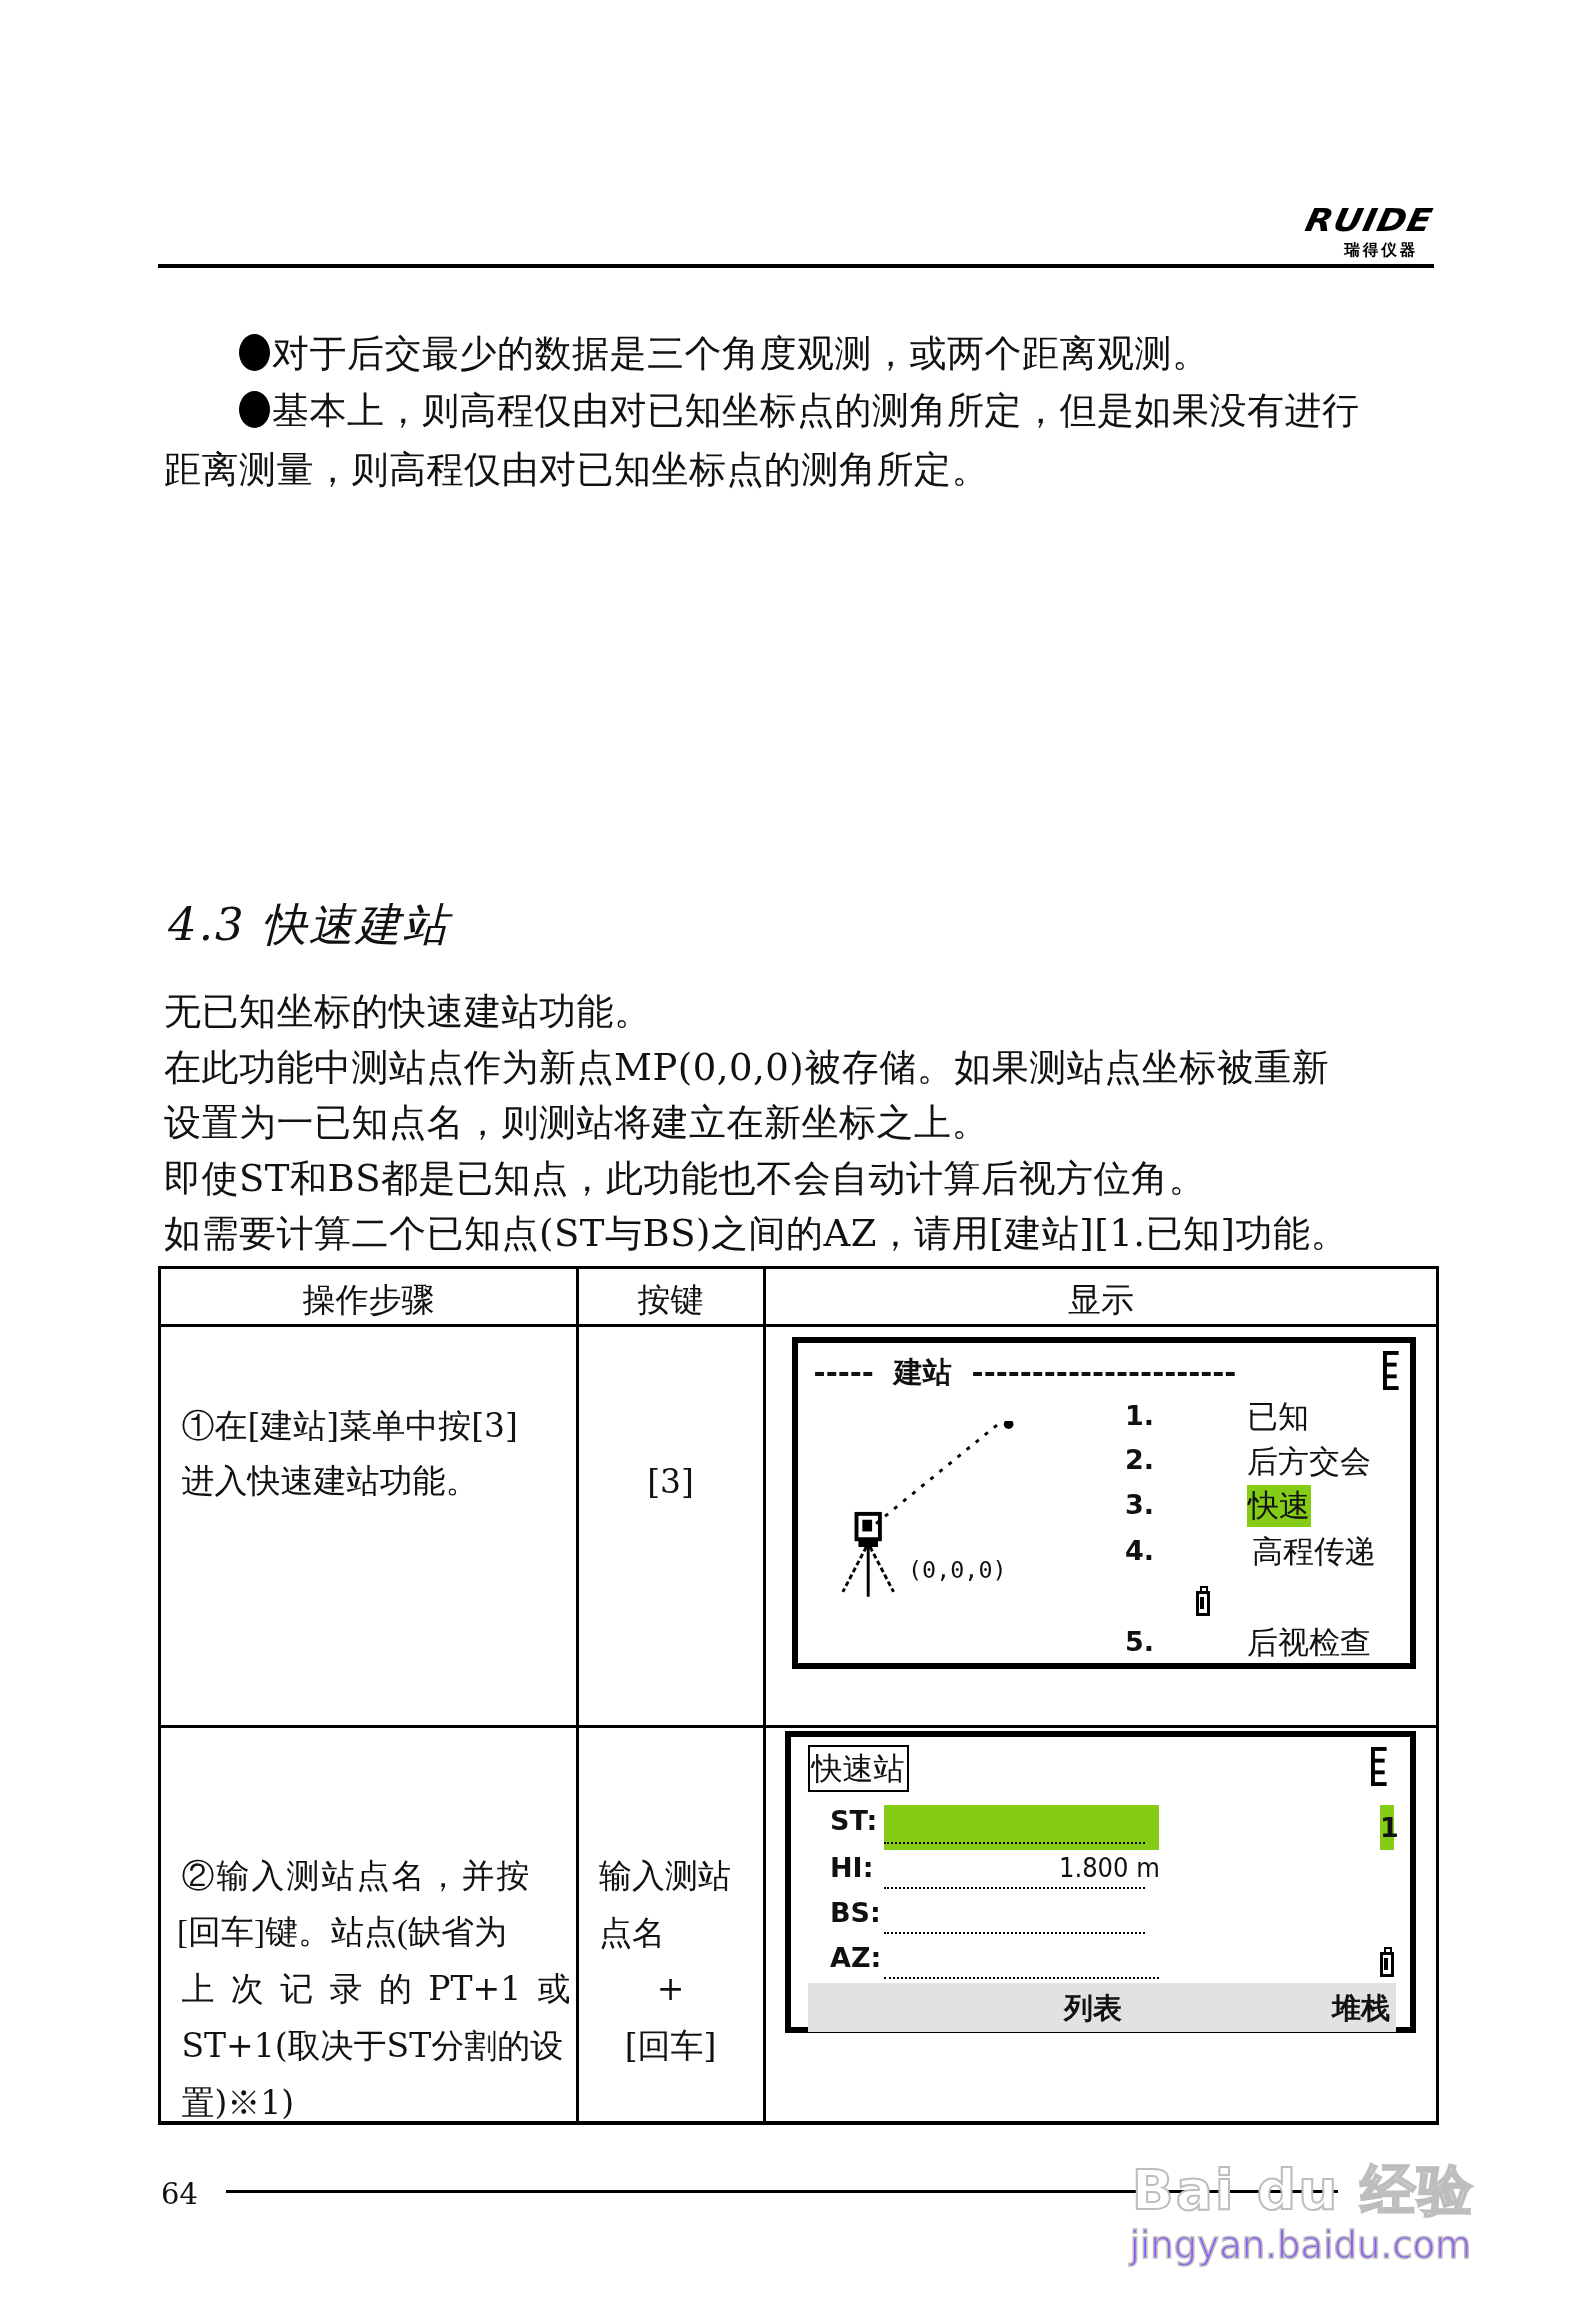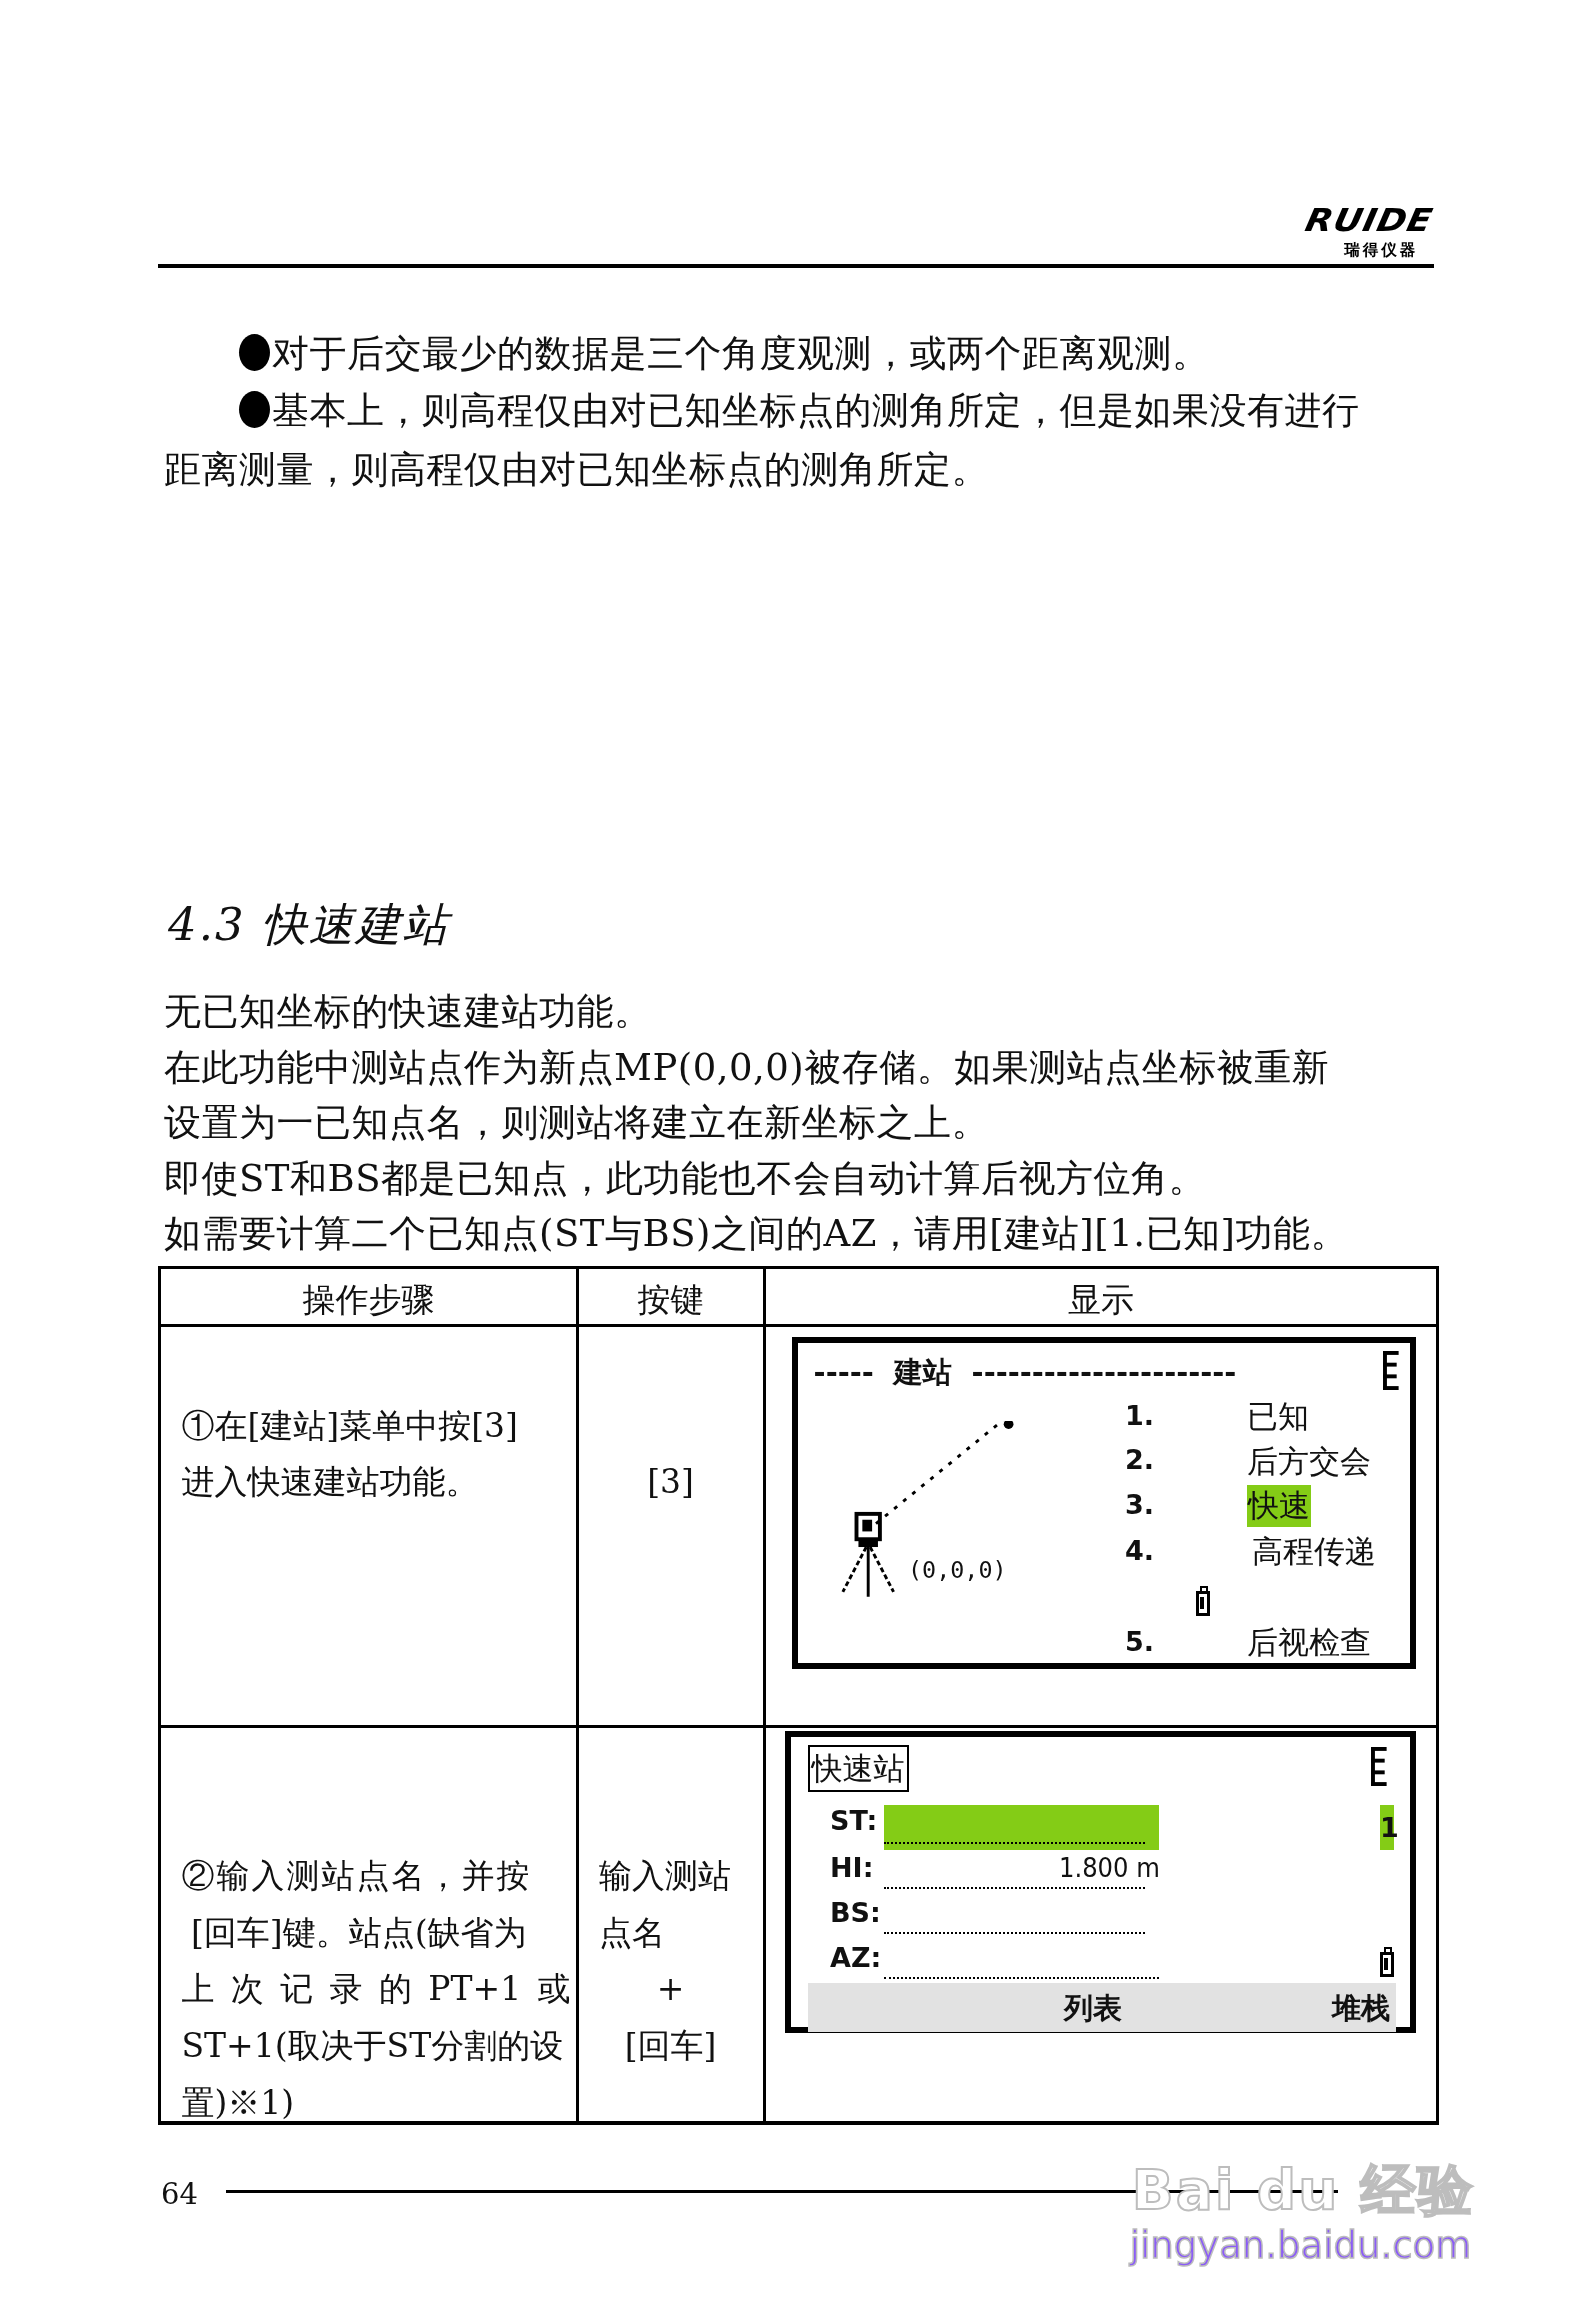--- a/index.html
+++ b/index.html
@@ -91,25 +91,25 @@
   <div class="tline" style="left:0; top:0; width:2.9px; height:858px;"></div>
   <div class="tline" style="left:418px; top:0; width:2.9px; height:858px;"></div>
   <div class="tline" style="left:605px; top:0; width:2.9px; height:858px;"></div>
   <div class="tline" style="left:1278px; top:0; width:2.9px; height:858px;"></div>
 
   <div class="th" style="left:2.9px; width:415px;">操作步骤</div>
   <div class="th" style="left:421px; width:183px;">按键</div>
   <div class="th" style="left:608px; width:670px;">显示</div>
 
   <div class="cell-text" style="left:23.4px; top:131px;">①在[建站]菜单中按[3]</div>
-  <div class="cell-text" style="left:23.4px; top:187px;">进入快速建站功能。</div>
+  <div class="cell-text" style="left:23.4px; top:187px;font-family:Liberation Serif, serif;">进入快速建站功能。</div>
   <div class="cell-text" style="left:421px; width:183px; top:187px; text-align:center;">[3]</div>
 
   <div class="cell-text" style="left:23.4px; top:581px; letter-spacing:2px;">②输入测站点名，并按</div>
-  <div class="cell-text" style="left:33px; top:638px;">[回车]键。站点(缺省为</div>
+  <div class="cell-text" style="left:19px; top:638px;font-family:Liberation Serif, serif;">[回车]键。站点(缺省为</div>
   <div class="cell-text" style="left:23.4px; top:694px; word-spacing:5.9px;">上 次 记 录 的 PT+1 或</div>
   <div class="cell-text" style="left:23.4px; top:751px;">ST+1(取决于ST分割的设</div>
   <div class="cell-text" style="left:23.4px; top:808px;">置)※1)</div>
 
   <div class="cell-text" style="left:441px; top:581px;">输入测站</div>
   <div class="cell-text" style="left:441px; top:638px;">点名</div>
   <div class="cell-text" style="left:421px; width:183px; top:694px; text-align:center;">+</div>
   <div class="cell-text" style="left:421px; width:183px; top:751px; text-align:center;">[回车]</div>
 
   <div class="lcd" style="left:634px; top:71px; width:624px; height:332px;">

